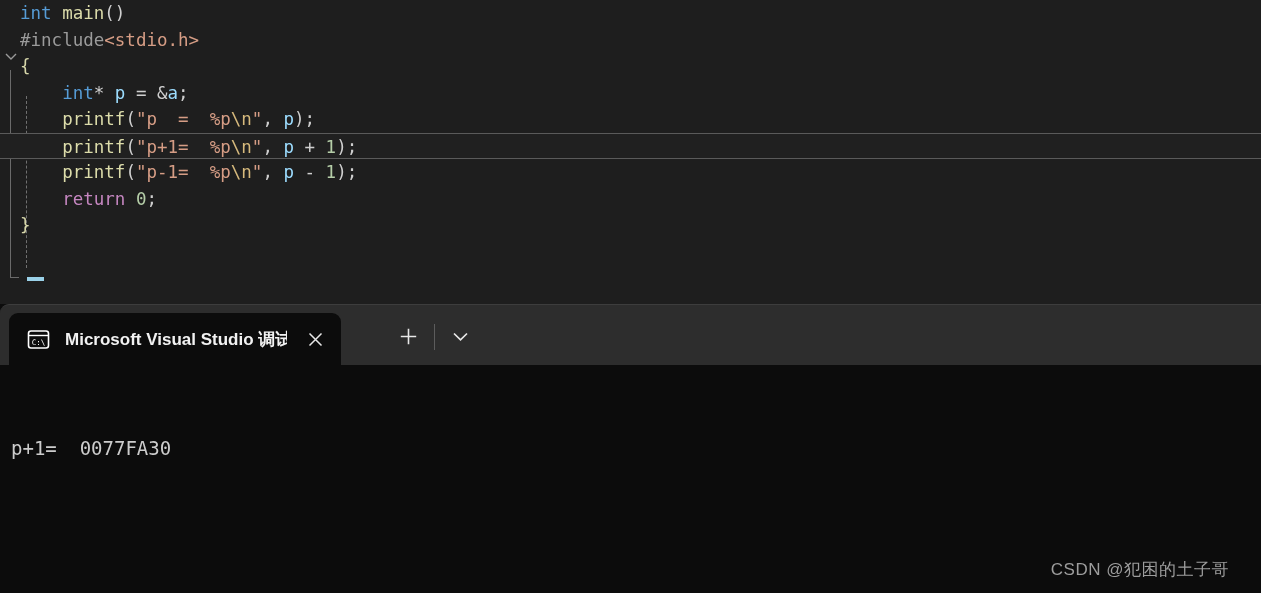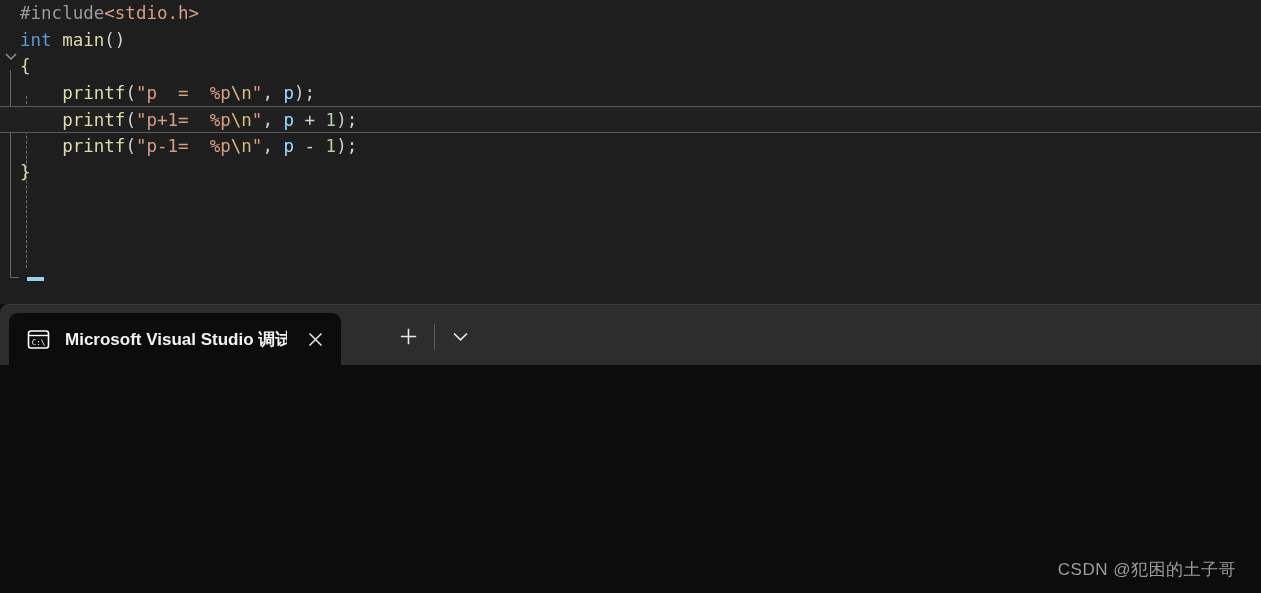--- a/index.html
+++ b/index.html
@@ -206,46 +206,48 @@
     font-family: "DejaVu Sans Mono", monospace;
     font-size: 19px;
     line-height: 28.3px;
     white-space: pre;
   }
   .con-line { white-space: pre; height: 28.3px; }
 
   
   #watermark {
     position: absolute;
-    right: 25px;
+    right: 32px;
     bottom: 12px;
     font-family: "Liberation Sans", sans-serif;
     font-size: 17px;
     color: #9d9d9d;
     letter-spacing: 0.5px;
     white-space: nowrap;
   }
 </style>
 </head>
 <body>
 
 <div id="editor">
 
   <div id="outline-rail"></div>
   <div id="outline-foot"></div>
   <div id="indent-guide"></div>
   <div id="caret"></div>
 
   <div id="code-lines">
+      <div class="code-line"><span class="code-text"><span class="t-kw">int</span><span class="t-punc"> </span><span class="t-func">main</span><span class="t-punc">()</span></span></div>
       <div class="code-line"><span class="code-text"><span class="t-pre">#include</span><span class="t-inc">&lt;stdio.h&gt;</span></span></div>
-      <div class="code-line"><span class="code-text"><span class="t-kw">int</span><span class="t-punc"> </span><span class="t-func">main</span><span class="t-punc">()</span></span></div>
       <div class="code-line"><span class="code-text"><span class="t-brace">{</span></span></div>
+      <div class="code-line"><span class="code-text">    <span class="t-kw">int</span><span class="t-punc">* </span><span class="t-var">p</span><span class="t-punc"> = &amp;</span><span class="t-var">a</span><span class="t-punc">;</span></span></div>
       <div class="code-line"><span class="code-text">    <span class="t-func">printf</span><span class="t-punc">(</span><span class="t-str">"p  =  %p</span><span class="t-esc">\n</span><span class="t-str">"</span><span class="t-punc">, </span><span class="t-var">p</span><span class="t-punc">);</span></span></div>
       <div class="code-line cur-line"><span class="code-text">    <span class="t-func">printf</span><span class="t-punc">(</span><span class="t-str">"p+1=  %p</span><span class="t-esc">\n</span><span class="t-str">"</span><span class="t-punc">, </span><span class="t-var">p</span><span class="t-punc"> + </span><span class="t-num">1</span><span class="t-punc">);</span></span></div>
       <div class="code-line"><span class="code-text">    <span class="t-func">printf</span><span class="t-punc">(</span><span class="t-str">"p-1=  %p</span><span class="t-esc">\n</span><span class="t-str">"</span><span class="t-punc">, </span><span class="t-var">p</span><span class="t-punc"> - </span><span class="t-num">1</span><span class="t-punc">);</span></span></div>
+      <div class="code-line"><span class="code-text">    <span class="t-ctl">return</span><span class="t-punc"> </span><span class="t-num">0</span><span class="t-punc">;</span></span></div>
       <div class="code-line"><span class="code-text"><span class="t-brace">}</span></span></div>
     </div>
 
   <div class="chevron" style="top:43px;">
     <svg width="14" height="9" viewBox="0 0 14 9">
       <path d="M2 2 L7 7 L12 2" stroke="#9a9a9a" stroke-width="1.4" fill="none"></path>
     </svg>
   </div>
 </div>
 
@@ -278,20 +280,21 @@
     <div id="tab-sep"></div>
 
     <div id="tab-menu">
       <svg width="17" height="11" viewBox="0 0 17 11">
         <path d="M2 2.5 L8.5 8.8 L15 2.5" stroke="#e8e8e8" stroke-width="1.7" fill="none"></path>
       </svg>
     </div>
   </div>
 
   <div id="console">
+    <div class="con-line">p+1=  0077FA30</div>
     
     
     
     
   </div>
 
   <div id="watermark">CSDN @犯困的土子哥</div>
 </div>
 
 </body></html>

